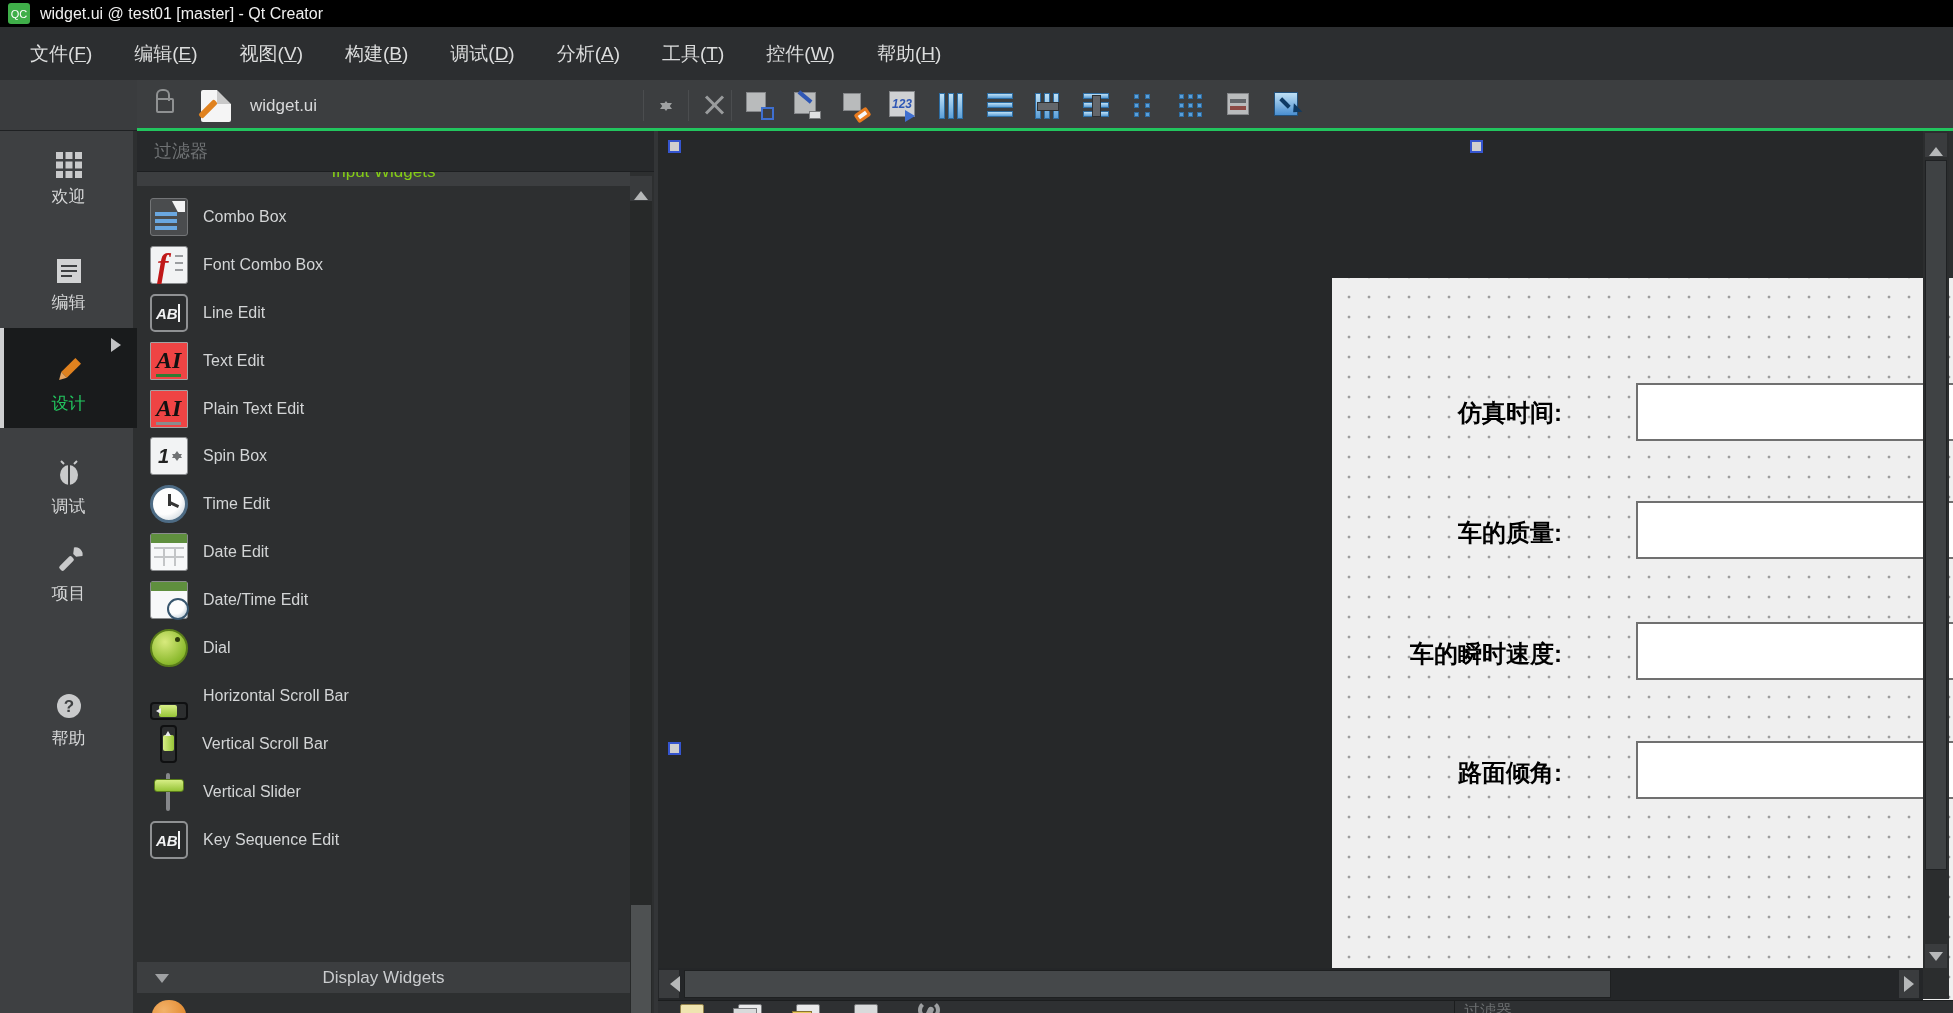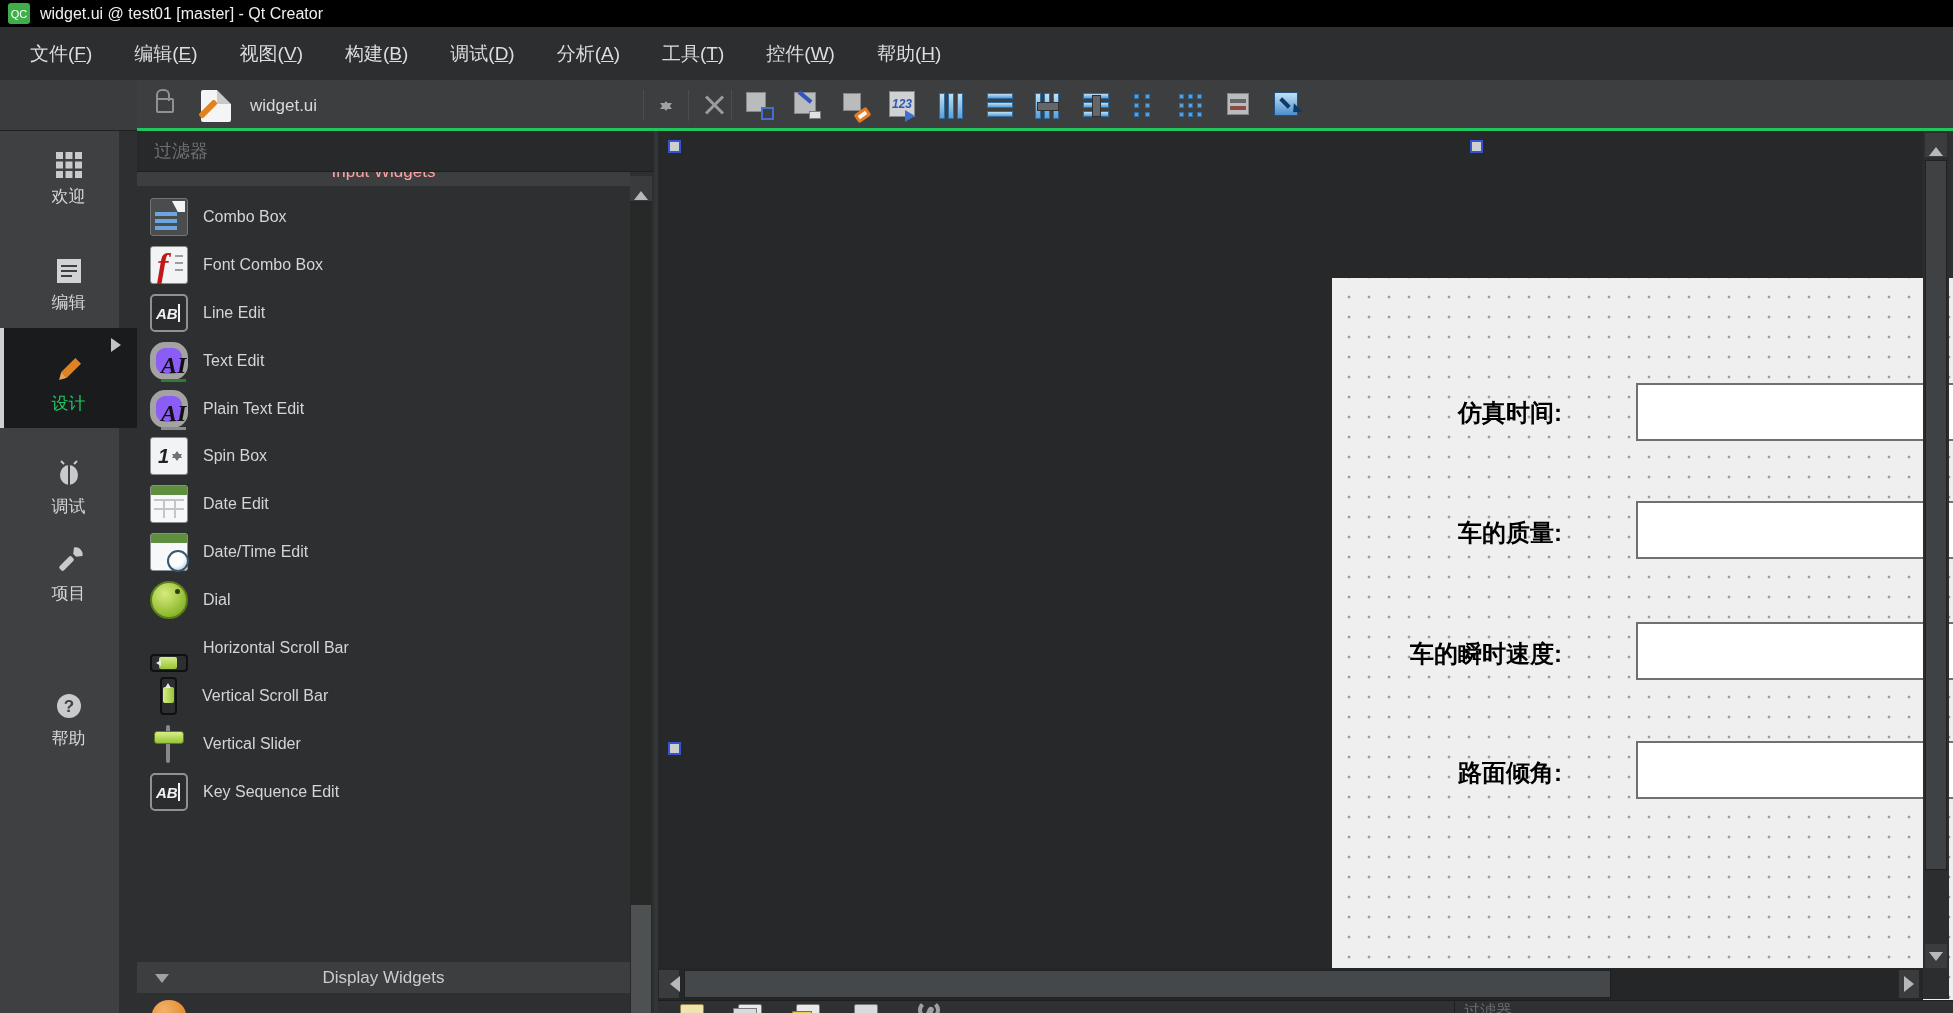--- a/index.html
+++ b/index.html
@@ -59,35 +59,35 @@
   
   .t-break .a{position:absolute;left:2px;top:2px;width:22px;height:22px;background:#b9bbbc;border:1px solid #85878a;}
   .t-break .b{position:absolute;left:5px;top:8px;width:16px;height:4px;background:#63666a;}
   .t-break .c{position:absolute;left:5px;top:15px;width:16px;height:4px;background:#8d4a45;}
   
   .t-adj .a{position:absolute;left:1px;top:1px;width:24px;height:24px;background:linear-gradient(#bfe0f5,#4a8fd0);border:1px solid #22517c;}
   .t-adj .b{position:absolute;left:6px;top:10px;width:12px;height:4px;background:#0e3a63;transform:rotate(45deg);}
   .t-adj .c{position:absolute;right:3px;bottom:3px;border:6px solid transparent;border-right:7px solid #0e3a63;transform:rotate(-45deg);}
 
   
-  .modebar{position:absolute;left:0;top:131px;width:119px;height:882px;background:#3e4042;}
+  .modebar{position:absolute;left:0;top:131px;width:133px;height:882px;background:#3e4042;}
   .modeitem{position:absolute;left:0;width:137px;text-align:center;color:#d5d6d7;font-size:17px;}
   .modeitem svg{display:block;margin:0 auto 7px auto;}
   .modeactive{position:absolute;left:0;top:197px;width:137px;height:100px;background:#191b1c;}
   .modeindicator{position:absolute;left:0;top:197px;width:4px;height:100px;background:#cfd0d1;}
   .dbg-arrow{position:absolute;left:111px;top:338px;width:0;height:0;border:7px solid transparent;border-left:10px solid #c2c3c4;}
 
   
   .widgetbox{position:absolute;left:137px;top:131px;width:517px;height:882px;background:#2d2f30;}
   .wsplitter{position:absolute;left:654px;top:131px;width:4px;height:882px;background:#333537;}
   .wfilter{position:absolute;left:0;top:0;width:517px;height:41px;background:#27292b;border-bottom:1px solid #1d1f21;}
   .wfilter input{width:100%;height:100%;background:transparent;border:none;outline:none;color:#c8cacb;font-size:18px;padding:0 0 0 17px;}
   .wfilter input::placeholder{color:#6f7274;}
   .wheader-cut{position:absolute;left:0;top:41px;width:493px;height:14px;background:#3c3e40;overflow:hidden;}
-  .wheader-cut span{display:block;text-align:center;font-size:17px;color:#fca5a5;line-height:28px;margin-top:-14px;}
+  .wheader-cut span{display:block;text-align:center;font-size:17px;color:#84cc16;line-height:28px;margin-top:-14px;}
   .wlist{position:absolute;left:0;top:62px;width:493px;}
   .wrow{height:47.9px;display:flex;align-items:center;padding-left:13px;}
   .wrow .lbl{margin-left:15px;color:#d3d5d6;font-size:16px;white-space:nowrap;}
   .wicon{position:relative;width:38px;height:38px;flex:0 0 38px;}
   .dwheader{position:absolute;left:0;top:831px;width:493px;height:31px;background:#3c3e40;color:#caccce;font-size:17px;
             display:flex;align-items:center;justify-content:center;}
   .dwheader .tri{position:absolute;left:18px;top:12px;width:0;height:0;border:7px solid transparent;border-top:9px solid #9fa1a3;}
   .wpartial{position:absolute;left:13px;top:867px;width:38px;height:15px;overflow:hidden;}
   .wpartial i{display:block;width:34px;height:30px;margin:2px;border-radius:50%;background:radial-gradient(circle at 35% 35%,#f3b269,#dd7f21);}
   
@@ -102,21 +102,21 @@
      background:linear-gradient(#6aa7e0 0 4px,transparent 4px 7px,#6aa7e0 7px 11px,transparent 11px 14px,#6aa7e0 14px 18px,transparent 18px);}
   .w-combo:after{content:"";position:absolute;right:2px;top:2px;width:13px;height:11px;background:#f2f3f4;
      clip-path:polygon(0 0,100% 0,100% 100%,45% 100%);}
   .w-font{background:#f2f3f4;border:1px solid #8a8c8e;border-radius:3px;}
   .w-font .g{position:absolute;left:6px;top:0px;color:#c01818;font-family:"Liberation Serif","DejaVu Serif",serif;font-style:italic;font-weight:bold;font-size:34px;}
   .w-font:after{content:"";position:absolute;right:4px;top:8px;width:8px;height:22px;
      background:linear-gradient(#9b9da0 0 2px,transparent 2px 7px,#9b9da0 7px 9px,transparent 9px 14px,#9b9da0 14px 16px,transparent 16px);}
   .w-ledit{background:#2a2c2d;border:2px solid #8f9193;border-radius:5px;}
   .w-ledit .g{position:absolute;left:4px;top:9px;color:#f2f3f4;font-size:15px;font-weight:bold;letter-spacing:0px;}
   .w-ledit:after{content:"";position:absolute;right:6px;top:8px;width:2px;height:18px;background:#f2f3f4;}
-  .w-tedit{background:#8b5cf6;border:6px solid #a3a3a3;border-radius:15px;}
+  .w-tedit{background:#ef4444;border:1px solid #a3a3a3;border-radius:1px;}
   .w-tedit .g{position:absolute;left:5px;top:4px;font-family:"Liberation Serif","DejaVu Serif",serif;font-weight:bold;font-size:24px;color:#111;border-bottom:3px solid #2e7d32;}
   .w-pedit .g{border-bottom:3px solid #8a8c8e !important;}
   .w-spin{background:#f2f3f4;border:1px solid #8a8c8e;border-radius:3px;}
   .w-spin .g{position:absolute;left:7px;top:7px;font-size:20px;color:#222;font-weight:bold;}
   .w-spin .ud:before{content:"";position:absolute;right:5px;top:8px;border:5px solid transparent;border-bottom:7px solid #6f7173;}
   .w-spin .ud:after{content:"";position:absolute;right:5px;bottom:8px;border:5px solid transparent;border-top:7px solid #6f7173;}
   .w-dspin .g{left:3px !important;font-size:16px !important;top:10px !important;}
   .w-time{background:radial-gradient(circle at 35% 30%,#fdfdfd 55%,#b9c6cf);border:3px solid #4d6b84;border-radius:50%;}
   .w-time:before{content:"";position:absolute;left:15px;top:6px;width:3px;height:12px;background:#333;}
   .w-time:after{content:"";position:absolute;left:16px;top:15px;width:10px;height:3px;background:#333;transform:rotate(25deg);}
@@ -388,20 +388,24 @@
           <span class="wicon w-tedit w-pedit">
             <i class="g">AI</i>
           </span>
           <span class="lbl">Plain Text Edit</span>
         </div>
       <div class="wrow">
           <span class="wicon w-spin"><i class="g">1</i><b class="ud"></b></span>
           <span class="lbl">Spin Box</span>
         </div>
       <div class="wrow">
+          <span class="wicon w-time"></span>
+          <span class="lbl">Time Edit</span>
+        </div>
+      <div class="wrow">
           <span class="wicon w-date"></span>
           <span class="lbl">Date Edit</span>
         </div>
       <div class="wrow">
           <span class="wicon w-dtime"></span>
           <span class="lbl">Date/Time Edit</span>
         </div>
       <div class="wrow">
           <span class="wicon w-dial"></span>
           <span class="lbl">Dial</span>

